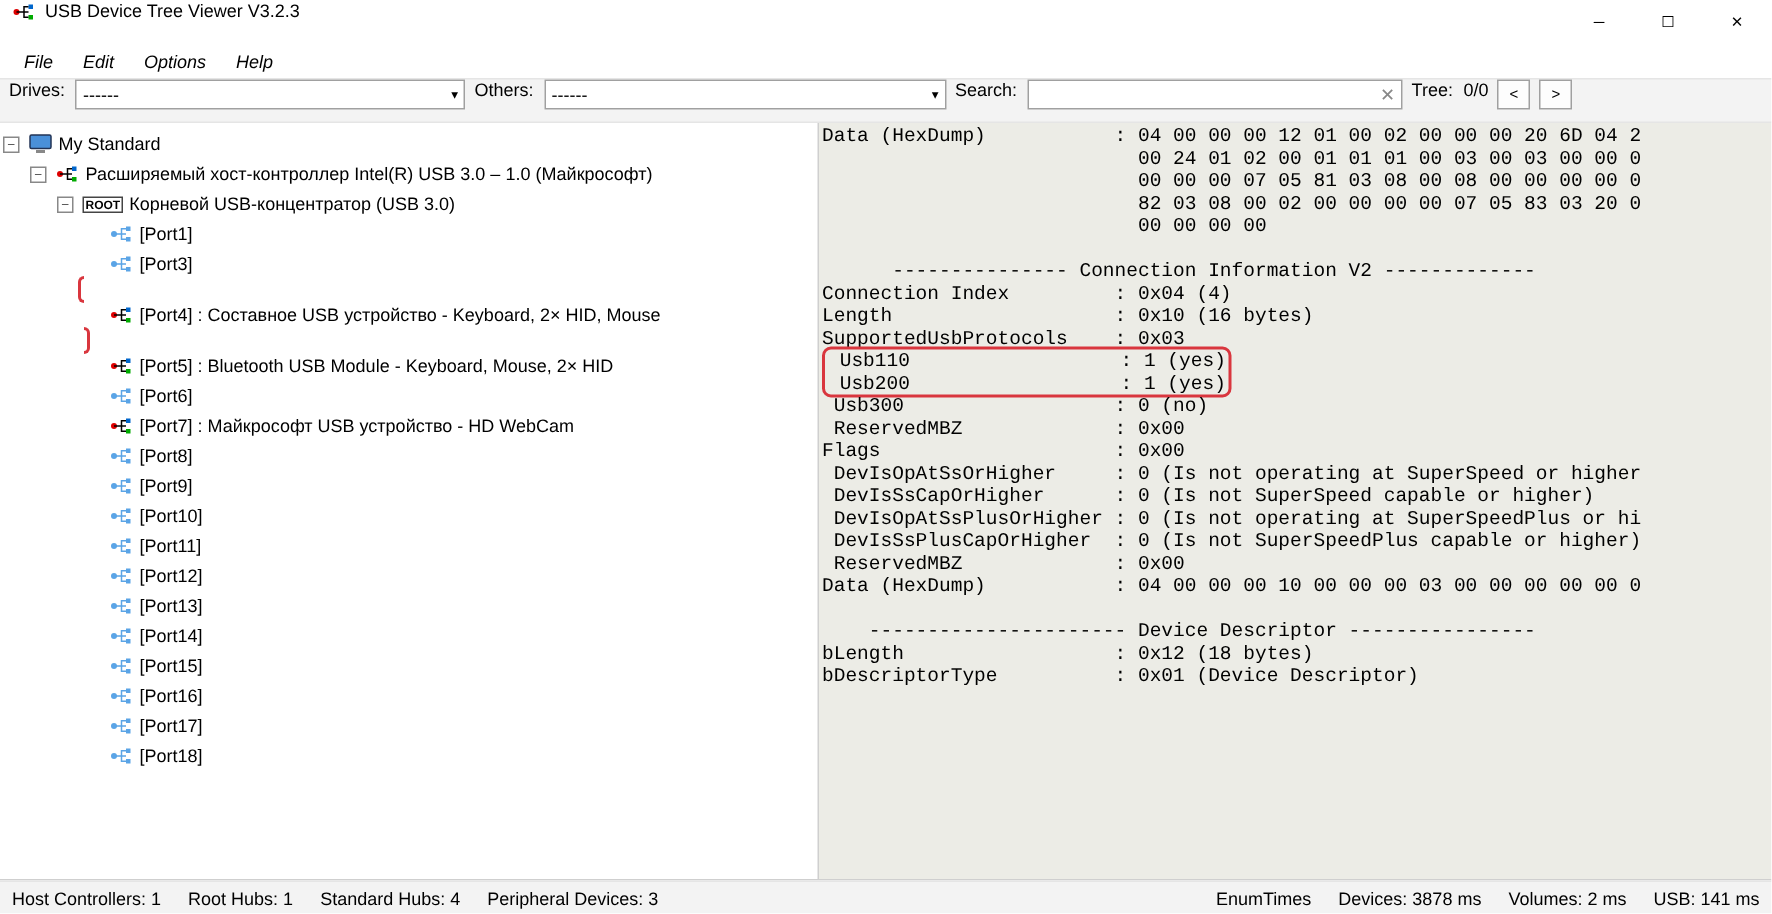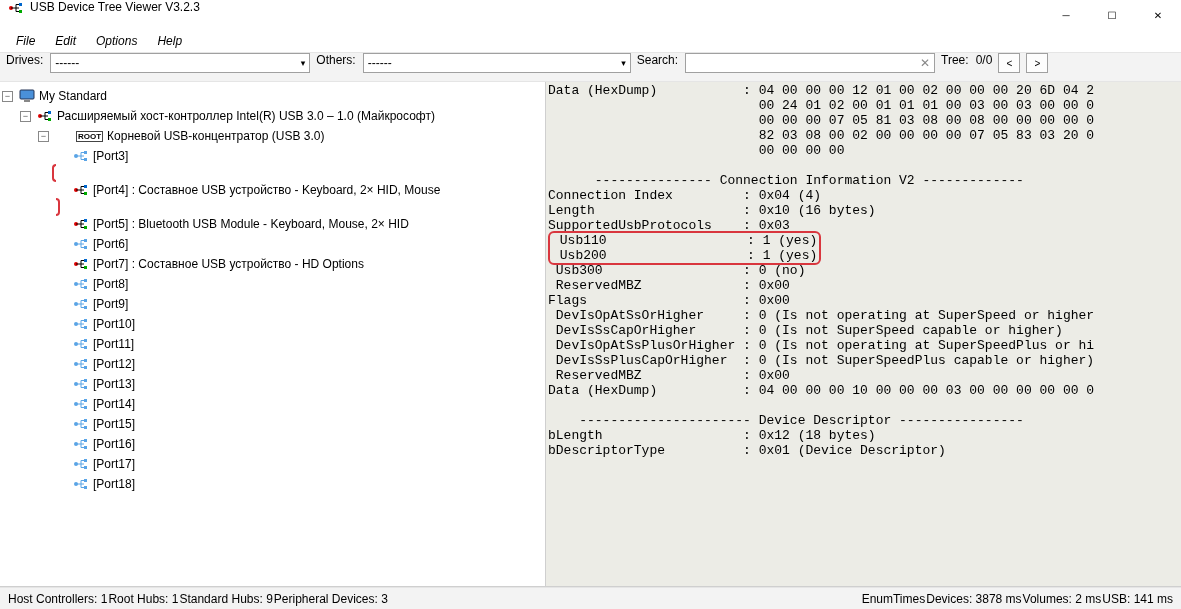--- a/index.html
+++ b/index.html
@@ -108,34 +108,34 @@
   .exp.blank { border:none; background:none; }
   .tree-icon { width:16px; height:16px; display:inline-block; }
   .highlight-box {
     border:2px solid #d9363e; border-radius:6px;
     padding:0 2px; margin-left:-4px;
   }
 
   .usb-icon-svg { width:16px; height:16px; }
   .root-lbl {
     border:1px solid #444; font-size:8px; padding:0 1px;
-    background:#fff; color:#000; font-weight:bold;margin-left:21px;
+    background:#fff; color:#000; font-weight:bold;
   }
 
   .detail-highlight {
     border:2px solid #d9363e; border-radius:6px;
     padding:0 2px; margin:-2px 0;
     display:inline-block;
     text-align:center;
   }
 
   .statusbar {
     height:22px; background:#f3f3f3;
     display:flex; align-items:center;
-    gap:1px; padding:0 8px;
+    gap:18px; padding:0 8px;
     font-size:12px;
     border-top:1px solid #e5e5e5;
   }
   .statusbar .spacer { flex:1; }
 
   
   .trident { display:inline-block; width:16px; height:16px; }
 </style>
 </head>
 <body>
@@ -225,20 +225,32 @@
                 <ul id="ports-list">
                     <li>
                       <div class="node">
                         <span class="exp blank">&nbsp;</span>
                         <span class="tree-icon"><svg class="usb-icon-svg" viewBox="0 0 16 16">
                             <circle cx="3" cy="8" r="2" fill="#5aa4e6"></circle>
                             <rect x="11" y="3" width="3" height="3" fill="#5aa4e6"></rect>
                             <rect x="11" y="10" width="3" height="3" fill="#5aa4e6"></rect>
                             <path d="M3 8 H11 M11 4.5 H8 V8 M11 11.5 H8 V8" stroke="#5aa4e6" stroke-width="1" fill="none"></path>
                           </svg></span>
+                        <span>[Port1]</span>
+                      </div>
+                    </li>
+                    <li>
+                      <div class="node">
+                        <span class="exp blank">&nbsp;</span>
+                        <span class="tree-icon"><svg class="usb-icon-svg" viewBox="0 0 16 16">
+                            <circle cx="3" cy="8" r="2" fill="#5aa4e6"></circle>
+                            <rect x="11" y="3" width="3" height="3" fill="#5aa4e6"></rect>
+                            <rect x="11" y="10" width="3" height="3" fill="#5aa4e6"></rect>
+                            <path d="M3 8 H11 M11 4.5 H8 V8 M11 11.5 H8 V8" stroke="#5aa4e6" stroke-width="1" fill="none"></path>
+                          </svg></span>
                         <span>[Port3]</span>
                       </div>
                     </li>
                     <li><span class="highlight-box"><div class="node">
                           <span class="exp blank">&nbsp;</span>
                           <span class="tree-icon"><svg class="usb-icon-svg" viewBox="0 0 16 16">
                               <circle cx="3" cy="8" r="2" fill="#d00"></circle>
                               <rect x="11" y="3" width="3" height="3" fill="#06c"></rect>
                               <rect x="11" y="10" width="3" height="3" fill="#0a0"></rect>
                               <path d="M3 8 H11 M11 4.5 H8 V8 M11 11.5 H8 V8" stroke="#000" stroke-width="1" fill="none"></path>
@@ -271,21 +283,21 @@
                     </li>
                     <li>
                       <div class="node">
                         <span class="exp blank">&nbsp;</span>
                         <span class="tree-icon"><svg class="usb-icon-svg" viewBox="0 0 16 16">
                             <circle cx="3" cy="8" r="2" fill="#d00"></circle>
                             <rect x="11" y="3" width="3" height="3" fill="#06c"></rect>
                             <rect x="11" y="10" width="3" height="3" fill="#0a0"></rect>
                             <path d="M3 8 H11 M11 4.5 H8 V8 M11 11.5 H8 V8" stroke="#000" stroke-width="1" fill="none"></path>
                           </svg></span>
-                        <span>[Port7] : Составное USB устройство - HD Options</span>
+                        <span>[Port7] : Майкрософт USB устройство - HD WebCam</span>
                       </div>
                     </li>
                     <li>
                       <div class="node">
                         <span class="exp blank">&nbsp;</span>
                         <span class="tree-icon"><svg class="usb-icon-svg" viewBox="0 0 16 16">
                             <circle cx="3" cy="8" r="2" fill="#5aa4e6"></circle>
                             <rect x="11" y="3" width="3" height="3" fill="#5aa4e6"></rect>
                             <rect x="11" y="10" width="3" height="3" fill="#5aa4e6"></rect>
                             <path d="M3 8 H11 M11 4.5 H8 V8 M11 11.5 H8 V8" stroke="#5aa4e6" stroke-width="1" fill="none"></path>
@@ -446,20 +458,20 @@
 
     ---------------------- Device Descriptor ----------------
 bLength                  : 0x12 (18 bytes)
 bDescriptorType          : 0x01 (Device Descriptor)
 </div>
 </div>
 
 <div class="statusbar">
   <span>Host Controllers: 1</span>
   <span>Root Hubs: 1</span>
-  <span>Standard Hubs: 9</span>
+  <span>Standard Hubs: 4</span>
   <span>Peripheral Devices: 3</span>
   <span class="spacer"></span>
   <span>EnumTimes</span>
   <span>Devices: 3878 ms</span>
   <span>Volumes: 2 ms</span>
   <span>USB: 141 ms</span>
 </div>
 
 </body></html>

